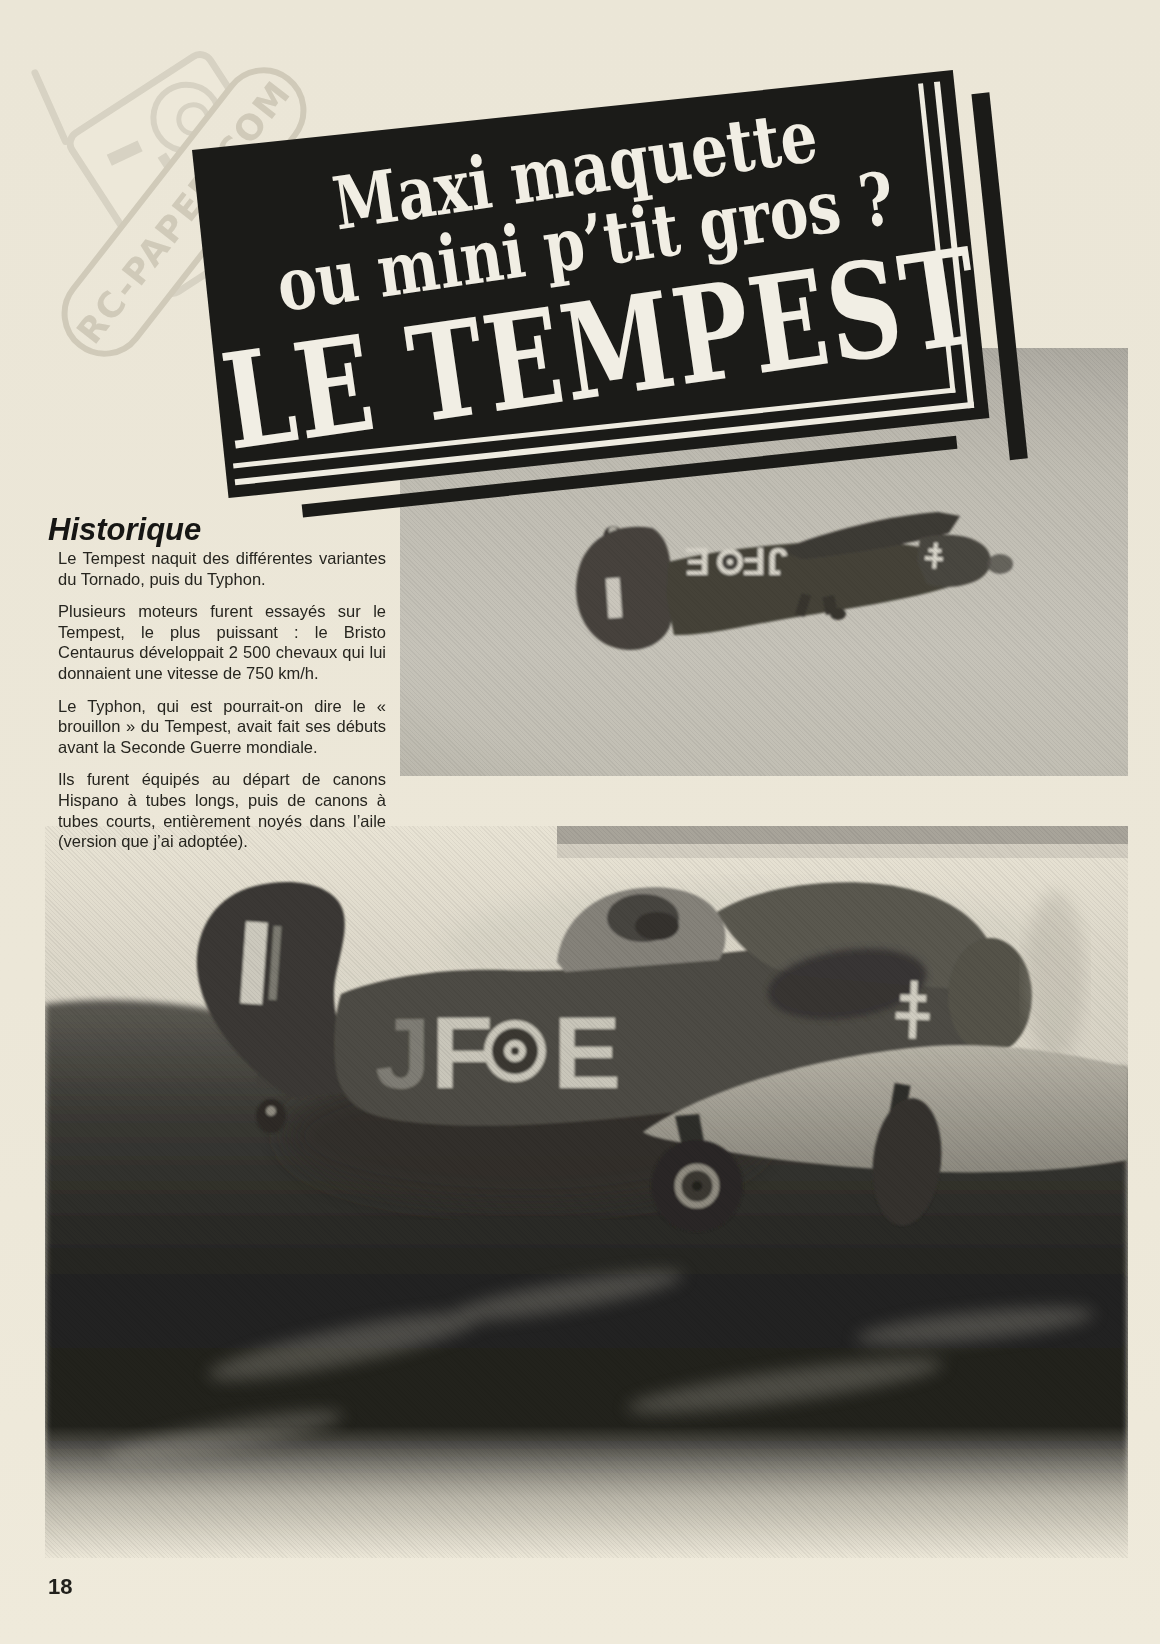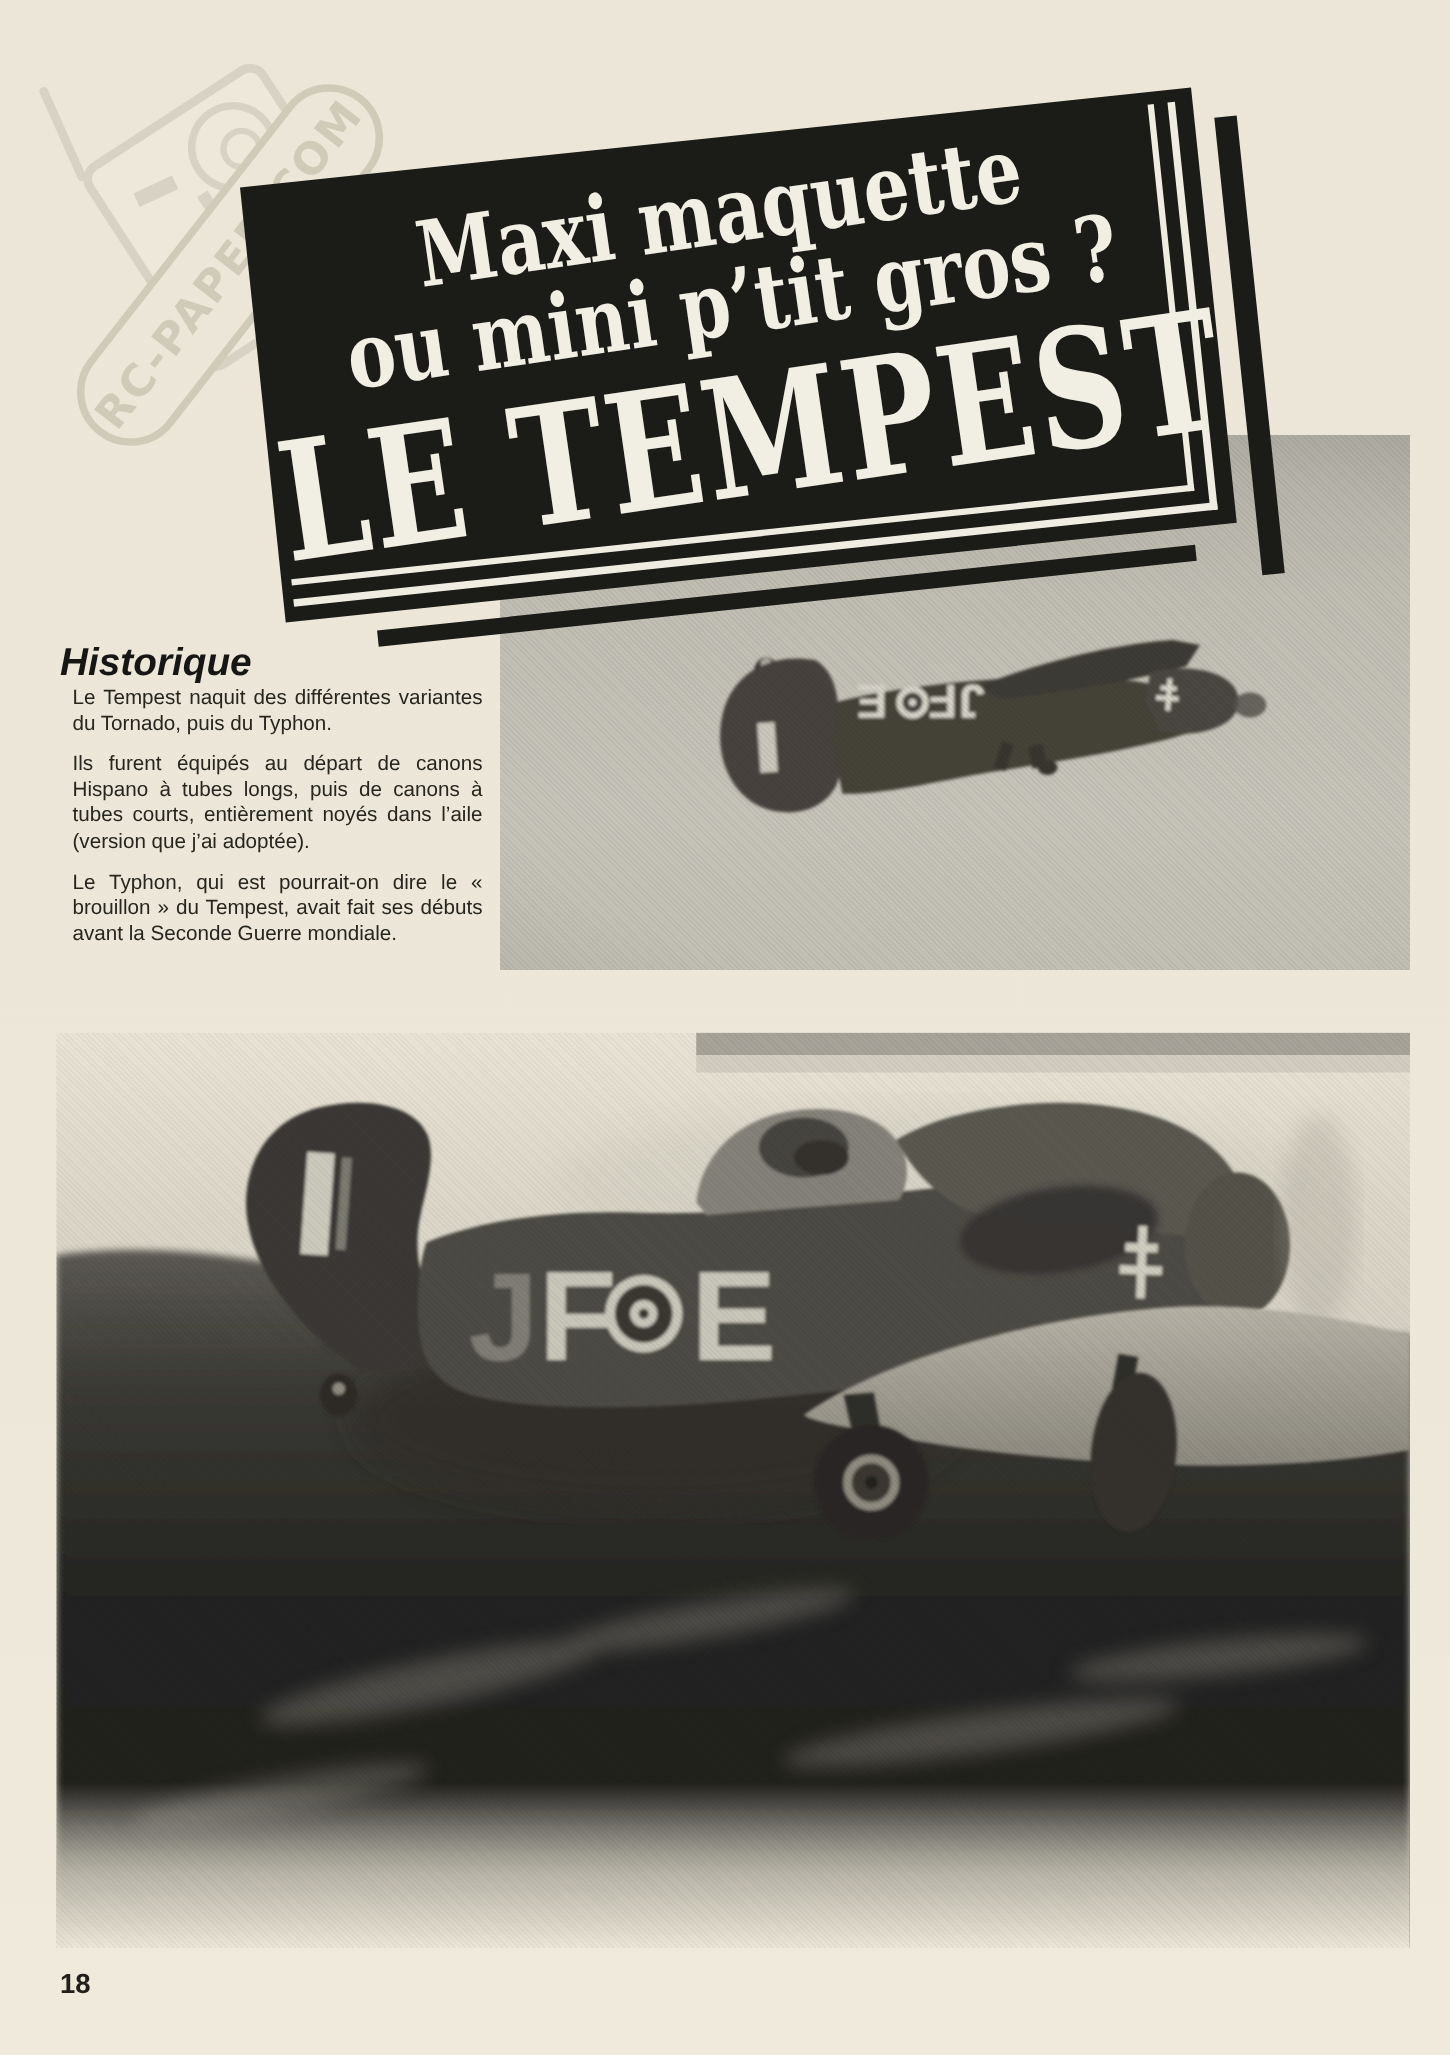--- a/index.html
+++ b/index.html
@@ -240,19 +240,20 @@
       <span class="kicker">Maxi maquette</span>
       <span class="kicker">ou mini p’tit gros ?</span>
       <span class="banner-title">LE TEMPEST</span>
     </div>
   </div>
 
 
   <div class="heading">Historique</div>
   <div class="bodycol">
     <p>Le Tempest naquit des différentes variantes du Tornado, puis du Typhon.</p>
+    <p>Plusieurs moteurs furent essayés sur le Tempest, le plus puissant : le Bristo Centaurus développait 2 500 chevaux qui lui donnaient une vitesse de 750 km/h.</p>
+    <p>Le Typhon, qui est pourrait-on dire le « brouillon » du Tempest, avait fait ses débuts avant la Seconde Guerre mondiale.</p>
     <p>Ils furent équipés au départ de canons Hispano à tubes longs, puis de canons à tubes courts, entièrement noyés dans l’aile (version que j’ai adoptée).</p>
-    <p>Le Typhon, qui est pourrait-on dire le « brouillon » du Tempest, avait fait ses débuts avant la Seconde Guerre mondiale.</p>
   </div>
 
   <div class="pagenum">18</div>
 
 </div>
 
 </body></html>

